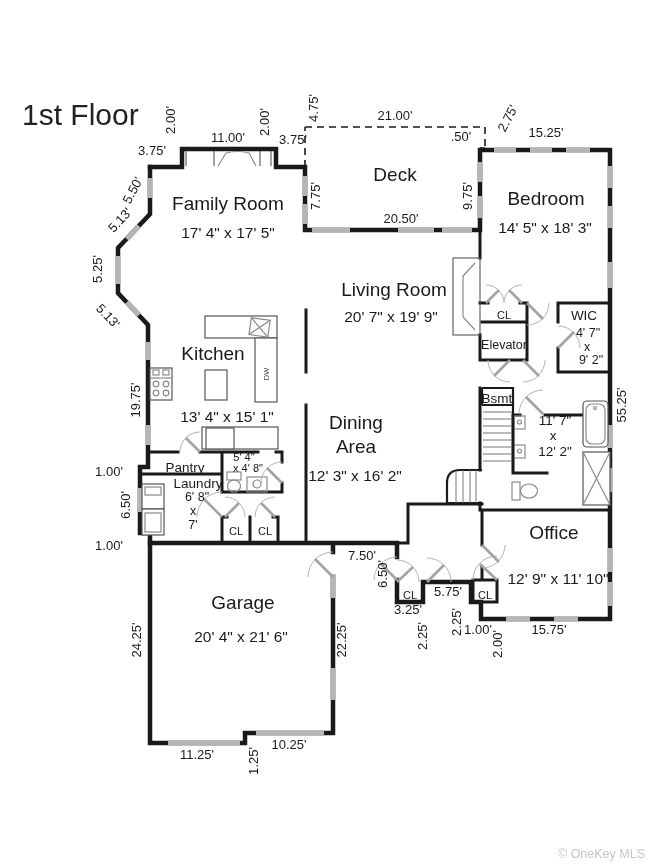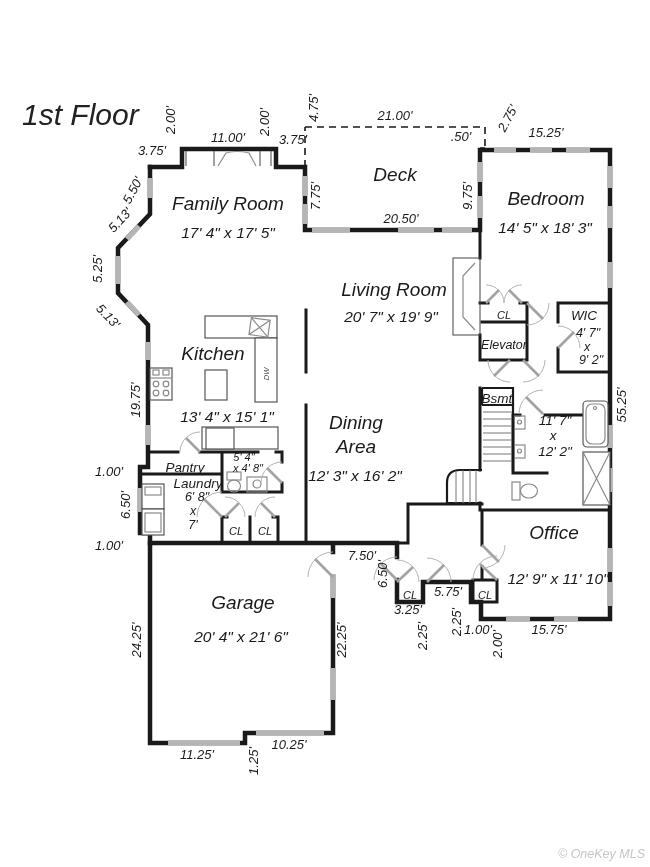--- a/index.html
+++ b/index.html
@@ -1,16 +1,16 @@
 <!DOCTYPE html>
 <html><head>
 <meta charset="utf-8">
 <style>
   html,body{margin:0;padding:0;background:#fff;}
-  .stage{position:relative;width:650px;height:867px;background:#ffffff;overflow:hidden;font-style:italic;}
+  .stage{position:relative;width:650px;height:867px;background:#ffffff;overflow:hidden;}
   svg{position:absolute;left:0;top:0;}
   text{font-family:"Liberation Sans",sans-serif;fill:#1a1a1a;}
   .title{font-size:30px;fill:#222;}
   .room{font-size:19px;}
   .rdim{font-size:15.5px;}
   .med{font-size:13.5px;}
   .sm{font-size:12.5px;}
   .xs{font-size:11px;}
   .dim{font-size:13px;}
   .dw{font-size:7.5px;fill:#444;}

